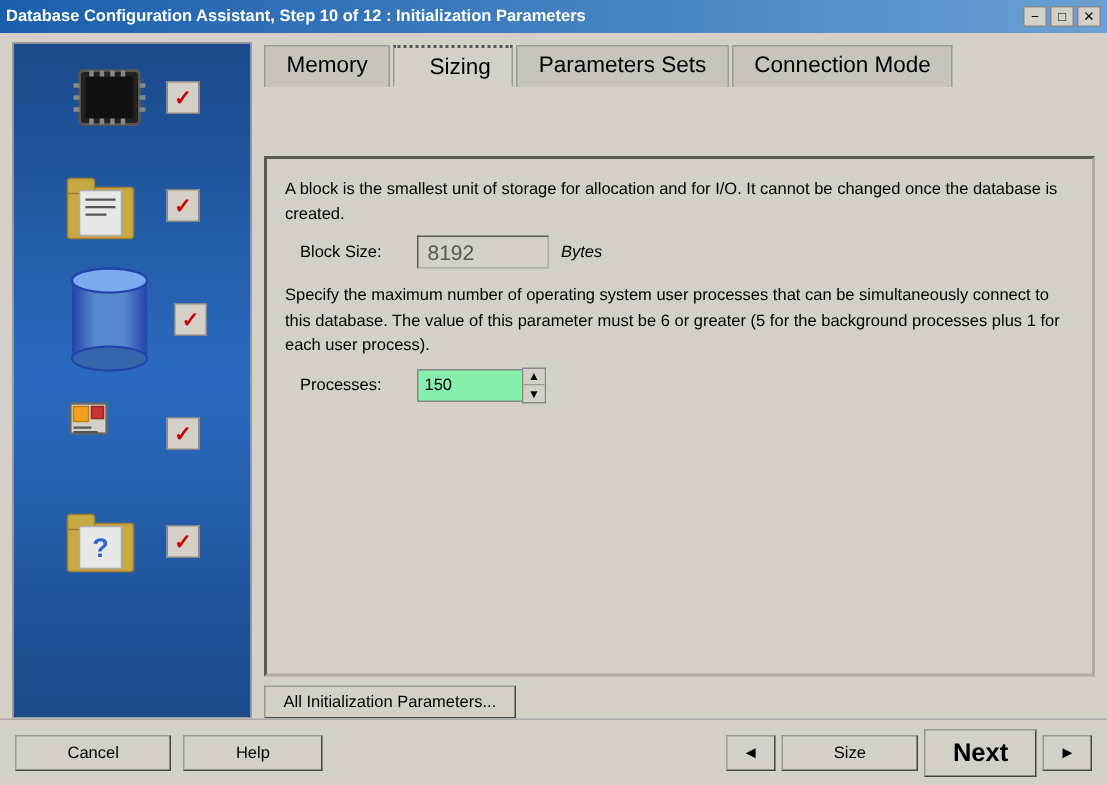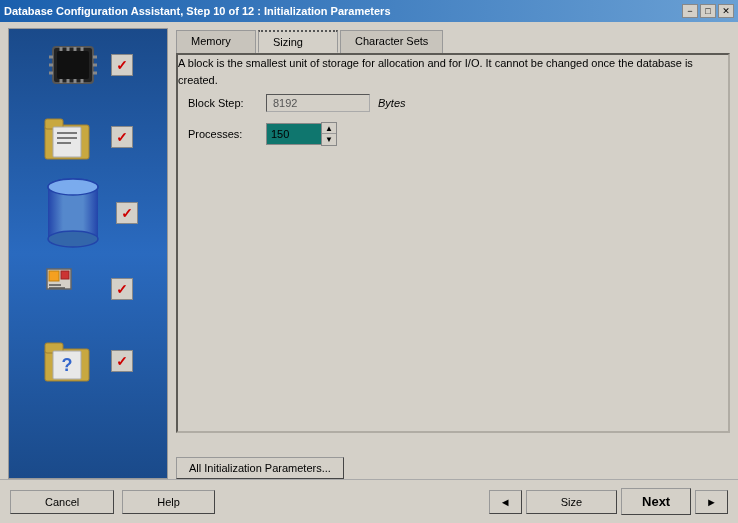--- a/index.html
+++ b/index.html
@@ -83,24 +83,24 @@
       width: 60px;
       height: 52px;
     }
 
     .tab {
       padding: 4px 14px;
       background: #c8c4bc;
       border: 1px solid #999;
       border-bottom: none;
       cursor: pointer;
-      font-size: 11px;
+      font-size: 15px;
       color: #000;
       min-width: 80px;
-      text-align: left;
+      text-align: right;
     }
 
     .tab.active {
       background: #d4d0c8;
       border-bottom: 1px solid #d4d0c8;
       font-weight: normal;
       position: relative;
       z-index: 1;
     }
 
@@ -226,21 +226,21 @@
       font-size: 11px;
       cursor: pointer;
       min-width: 70px;
       text-align: center;
     }
 
     .btn-next {
       background: #d4d0c8;
       border: 1px outset #999;
       padding: 5px 18px;
-      font-size: 13px;
+      font-size: 17px;
       cursor: pointer;
       min-width: 70px;
       text-align: center;
       font-weight: bold;
     }
 
     .nav-btn {
       background: #d4d0c8;
       border: 1px outset #999;
       padding: 5px 10px;
@@ -271,23 +271,25 @@
     .tabs-container {
       display: flex;
       gap: 2px;
       padding-top: 2px;
     }
 
     .main-content {
       background: #d4d0c8;
       border: 2px inset #b0aca4;
       flex: 1;
+      padding: 12px;
       display: flex;
       flex-direction: column;
       gap: 10px;
+      margin-top: 46px;
     }
 
     .bottom-row {
       padding: 6px 8px;
       display: flex;
       flex-direction: column;
     }
 
     .footer-row {
       background: #d4d0c8;
@@ -389,49 +391,51 @@
         </svg>
         <div class="checkmark-badge">✓</div>
       </div>
     </div>
 
     <div class="right-col">
 
       <div class="tabs-container">
         <div class="tab">Memory</div>
         <div class="tab active tab-dots">Sizing</div>
-        <div class="tab">Character Sets</div>
+        <div class="tab">Parameters Sets</div>
+        <div class="tab">Connection Mode</div>
       </div>
 
       <div class="main-content">
 
         <div class="content-section">
           <span class="content-text">A block is the smallest unit of storage for allocation and for I/O. It cannot be changed once the database is created.</span>
           <div class="field-row">
-            <span class="field-label">Block Step:</span>
-            <input type="text" class="field-input" value="8192" disabled="" style="background: rgb(212, 208, 200); color: rgb(85, 85, 85); border: 1px inset rgb(170, 170, 170); padding: 2px 6px; width: 104px; font-size: 11px;">
+            <span class="field-label">Block Size:</span>
+            <input type="text" class="field-input" value="8192" disabled="" style="background: rgb(212, 208, 200); color: rgb(85, 85, 85); border: 1px inset rgb(170, 170, 170); padding: 2px 6px; width: 88px; font-size: 14px;">
             <span class="field-unit">Bytes</span>
           </div>
         </div>
 
         <div class="content-section">
+          <span class="content-text">Specify the maximum number of operating system user processes that can be simultaneously connect to this database. The value of this parameter must be 6 or greater (5 for the background processes plus 1 for each user process).</span>
           <div class="field-row">
             <span class="field-label">Processes:</span>
             <div class="spinner-container">
-              <input type="text" class="spinner-input" value="150" style="background: #0f766e; border-top: 1px solid rgb(136, 136, 136); border-bottom: 1px solid rgb(136, 136, 136); border-left: 1px solid rgb(136, 136, 136); border-image: initial; border-right: none; padding: 2px 4px; font-size: 11px; width: 55px; height: 22px;">
+              <input type="text" class="spinner-input" value="150" style="background: #86efac; border-top: 1px solid rgb(136, 136, 136); border-bottom: 1px solid rgb(136, 136, 136); border-left: 1px solid rgb(136, 136, 136); border-image: initial; border-right: none; padding: 2px 4px; font-size: 11px; width: 70px; height: 22px;">
               <div class="spinner-buttons">
                 <button class="spinner-btn">▲</button>
                 <button class="spinner-btn">▼</button>
               </div>
             </div>
           </div>
         </div>
       </div>
 
-      <div class="bottom-row" style="padding: 24px 0 0 0;">
+      <div class="bottom-row" style="padding: 6px 0 0 0;">
         <button class="all-params-btn">All Initialization Parameters...</button>
       </div>
     </div>
   </div>
 
   <div class="footer-row">
     <div class="footer-left">
       <button class="btn-standard">Cancel</button>
       <button class="btn-standard">Help</button>
     </div>

